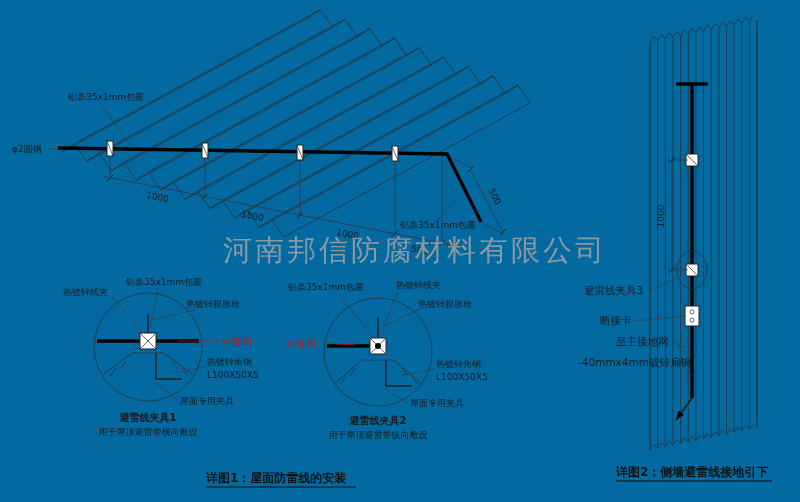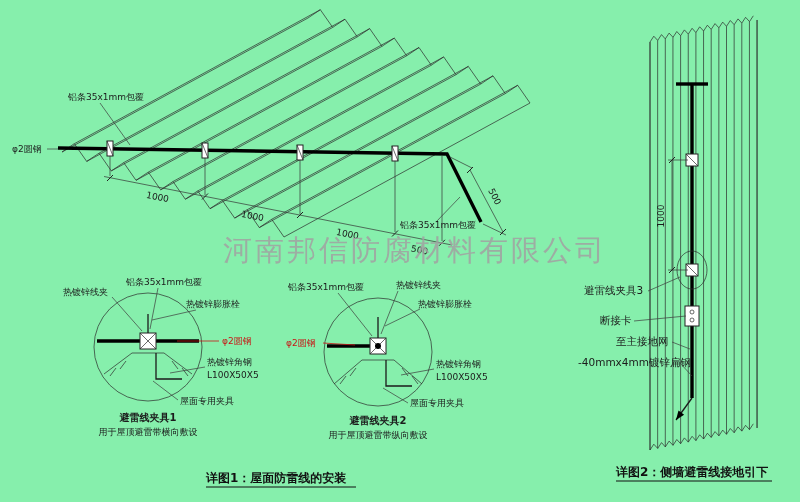--- a/index.html
+++ b/index.html
@@ -1,16 +1,16 @@
 <!DOCTYPE html>
 <html><head>
 <meta charset="utf-8">
 <style>
   html,body{margin:0;padding:0;background:#fff;}
-  .stage{position:relative;width:800px;height:502px;background:#86efac;overflow:hidden;
+  .stage{position:relative;width:800px;height:502px;background:#0369a1;overflow:hidden;
          font-family:"DejaVu Sans",sans-serif;}
   svg{display:block;}
   svg text{font-family:"DejaVu Sans",sans-serif;fill:#1b1b1b;}
   .t9{font-size:9px;}
   .t10{font-size:10px;font-weight:600;}
   .t11{font-size:10.5px;}
   .cap{font-size:12px;font-weight:bold;fill:#111;}
   .red{fill:#c81414;}
   .wm{font-size:29px;fill:#a2a2a2;opacity:.85;letter-spacing:3px;}
   .thin{stroke:#2b2b2b;stroke-width:.7;fill:none;}

